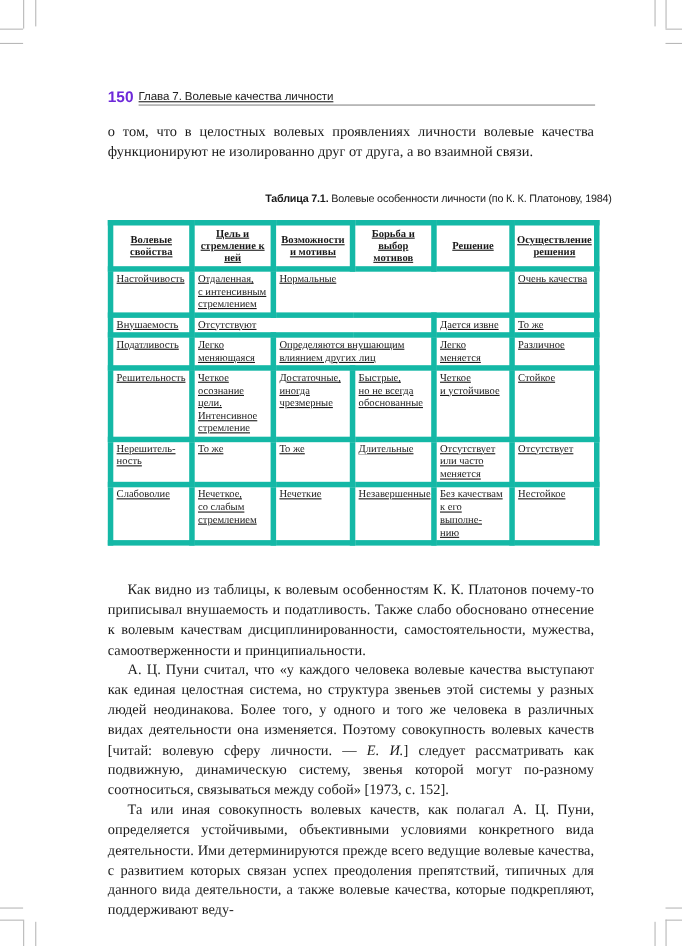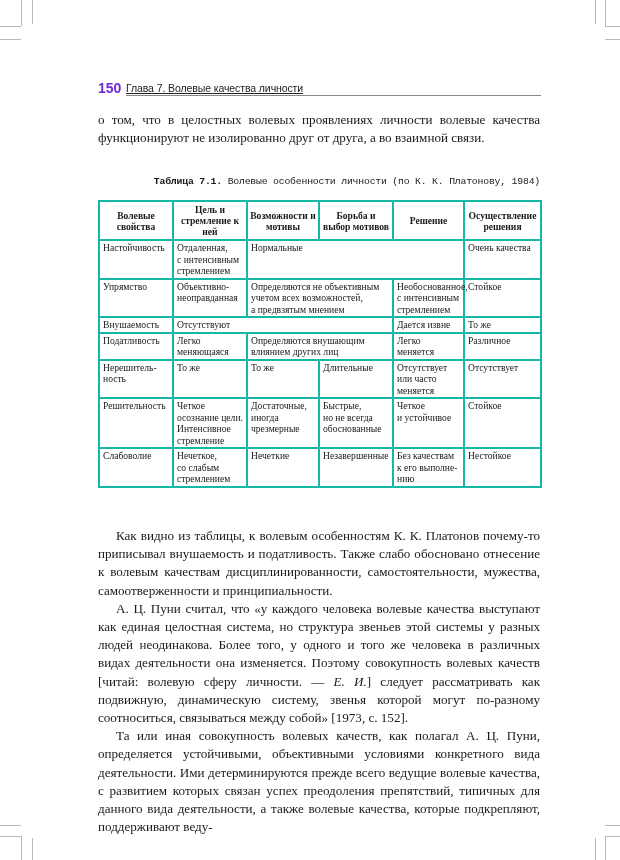--- a/index.html
+++ b/index.html
@@ -5,24 +5,24 @@
   html, body { margin: 0; padding: 0; background: #ffffff; }
   body { width: 620px; height: 860px; position: relative; overflow: hidden; color: #1a1a1a; }
   .crop { position: absolute; background: #b8b8b8; }
   .page-header { position: absolute; left: 98px; top: 80px; width: 442px; height: 18px; }
   .page-num { position: absolute; left: 0; top: 0; font-family: "Liberation Sans", sans-serif; font-weight: bold; font-size: 14px; line-height: 16px; color: #6d28d9; }
   .chapter { position: absolute; left: 28px; top: 2px; font-family: "Liberation Sans", sans-serif; font-size: 10.5px; line-height: 12px; color: #222; letter-spacing: -0.1px; text-decoration: underline; }
   .header-rule { position: absolute; left: 28px; right: -1px; top: 15px; height: 1px; background: #888; }
   .text { position: absolute; left: 98px; width: 442px; font-family: "Liberation Serif", serif; font-size: 13.1px; line-height: 18.2px; color: #1a1a1a; text-align: justify; }
   .text p { margin: 0; }
   .text .ind { text-indent: 18px; }
-  .caption { position: absolute; right: 80px; top: 176px; font-family: Liberation Mono, monospace; font-size: 9.8px; line-height: 12px; color: #1a1a1a; white-space: nowrap; letter-spacing: -0.2px; }
+  .caption { position: absolute; right: 64px; top: 176px; font-family: Liberation Sans, sans-serif; font-size: 9.8px; line-height: 12px; color: #1a1a1a; white-space: nowrap; letter-spacing: -0.2px; }
   .caption b { font-weight: bold; }
   table.t { position: absolute; left: 98px; top: 200px; width: 442px; border-collapse: collapse; table-layout: fixed; font-family: "Liberation Serif", serif; font-size: 9.6px; line-height: 11.5px; color: #1a1a1a; }
-  table.t td, table.t th { border: 2px solid #14b8a6; vertical-align: top; padding: 1px 3px; text-align: left; }
+  table.t td, table.t th { border: 5px solid #14b8a6; vertical-align: top; padding: 1px 3px; text-align: left; text-decoration: underline; }
   table.t th { font-weight: bold; text-align: center; vertical-align: middle; padding: 2px 2px; line-height: 11px; }
   table.t td { white-space: pre-line; }
 </style>
 </head>
 <body>
 
 <div class="crop" style="left:0;top:26px;width:21px;height:1px;"></div>
 <div class="crop" style="left:0;top:39px;width:21px;height:1px;"></div>
 <div class="crop" style="left:21px;top:0;width:1px;height:26px;"></div>
 <div class="crop" style="left:32px;top:0;width:1px;height:24px;"></div>
@@ -72,73 +72,61 @@
     <th>Осуществление решения</th>
   </tr>
   <tr style="height:36px">
     <td>Настойчивость</td>
     <td>Отдаленная,
 с интенсивным
 стремлением</td>
     <td colspan="3">Нормальные</td>
     <td>Очень качества</td>
   </tr>
-  <tr style="height:37px">
-    <td>Упрямство</td>
-    <td>Объективно-
-неоправданная</td>
-    <td colspan="2">Определяются не объективным
-учетом всех возможностей,
-а предвзятым мнением</td>
-    <td>Необоснованное,
-с интенсивным
-стремлением</td>
-    <td>Стойкое</td>
-  </tr>
   <tr style="height:13px">
     <td>Внушаемость</td>
     <td colspan="3">Отсутствуют</td>
     <td>Дается извне</td>
     <td>То же</td>
   </tr>
   <tr style="height:24px">
     <td>Податливость</td>
     <td>Легко
 меняющаяся</td>
     <td colspan="2">Определяются внушающим
 влиянием других лиц</td>
     <td>Легко меняется</td>
     <td>Различное</td>
-  </tr>
-  <tr style="height:37px">
-    <td>Нерешитель-
-ность</td>
-    <td>То же</td>
-    <td>То же</td>
-    <td>Длительные</td>
-    <td>Отсутствует
-или часто
-меняется</td>
-    <td>Отсутствует</td>
   </tr>
   <tr style="height:47px">
     <td>Решительность</td>
     <td>Четкое
 осознание цели.
 Интенсивное
 стремление</td>
     <td>Достаточные,
 иногда
 чрезмерные</td>
     <td>Быстрые,
 но не всегда
 обоснованные</td>
     <td>Четкое
 и устойчивое</td>
     <td>Стойкое</td>
+  </tr>
+  <tr style="height:37px">
+    <td>Нерешитель-
+ность</td>
+    <td>То же</td>
+    <td>То же</td>
+    <td>Длительные</td>
+    <td>Отсутствует
+или часто
+меняется</td>
+    <td>Отсутствует</td>
   </tr>
   <tr style="height:37px">
     <td>Слабоволие</td>
     <td>Нечеткое,
 со слабым
 стремлением</td>
     <td>Нечеткие</td>
     <td>Незавершенные</td>
     <td>Без качествам
 к его выполне-

